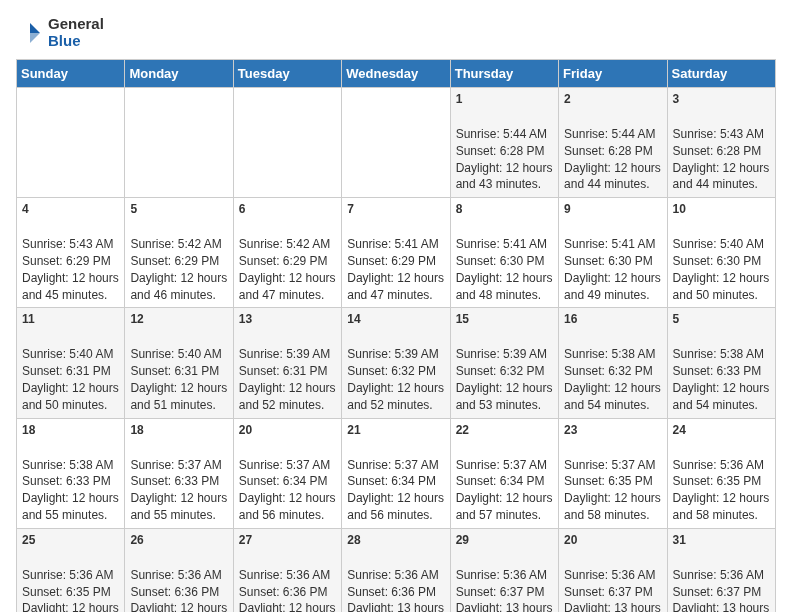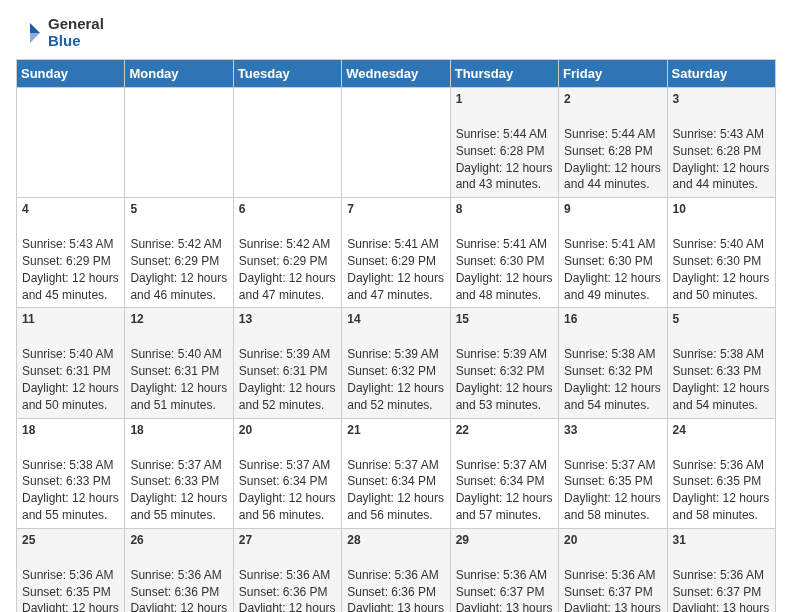--- a/index.html
+++ b/index.html
@@ -288,21 +288,21 @@
 and 56 minutes.</div>
         </td>
         <td>
           <div class="day-num">22</div>
           <div class="day-info" style="white-space: pre-line;">Sunrise: 5:37 AM
 Sunset: 6:34 PM
 Daylight: 12 hours
 and 57 minutes.</div>
         </td>
         <td>
-          <div class="day-num">33</div>
+          <div class="day-num">23</div>
           <div class="day-info" style="white-space: pre-line;">Sunrise: 5:37 AM
 Sunset: 6:35 PM
 Daylight: 12 hours
 and 58 minutes.</div>
         </td>
         <td>
           <div class="day-num">24</div>
           <div class="day-info" style="white-space: pre-line;">Sunrise: 5:36 AM
 Sunset: 6:35 PM
 Daylight: 12 hours

